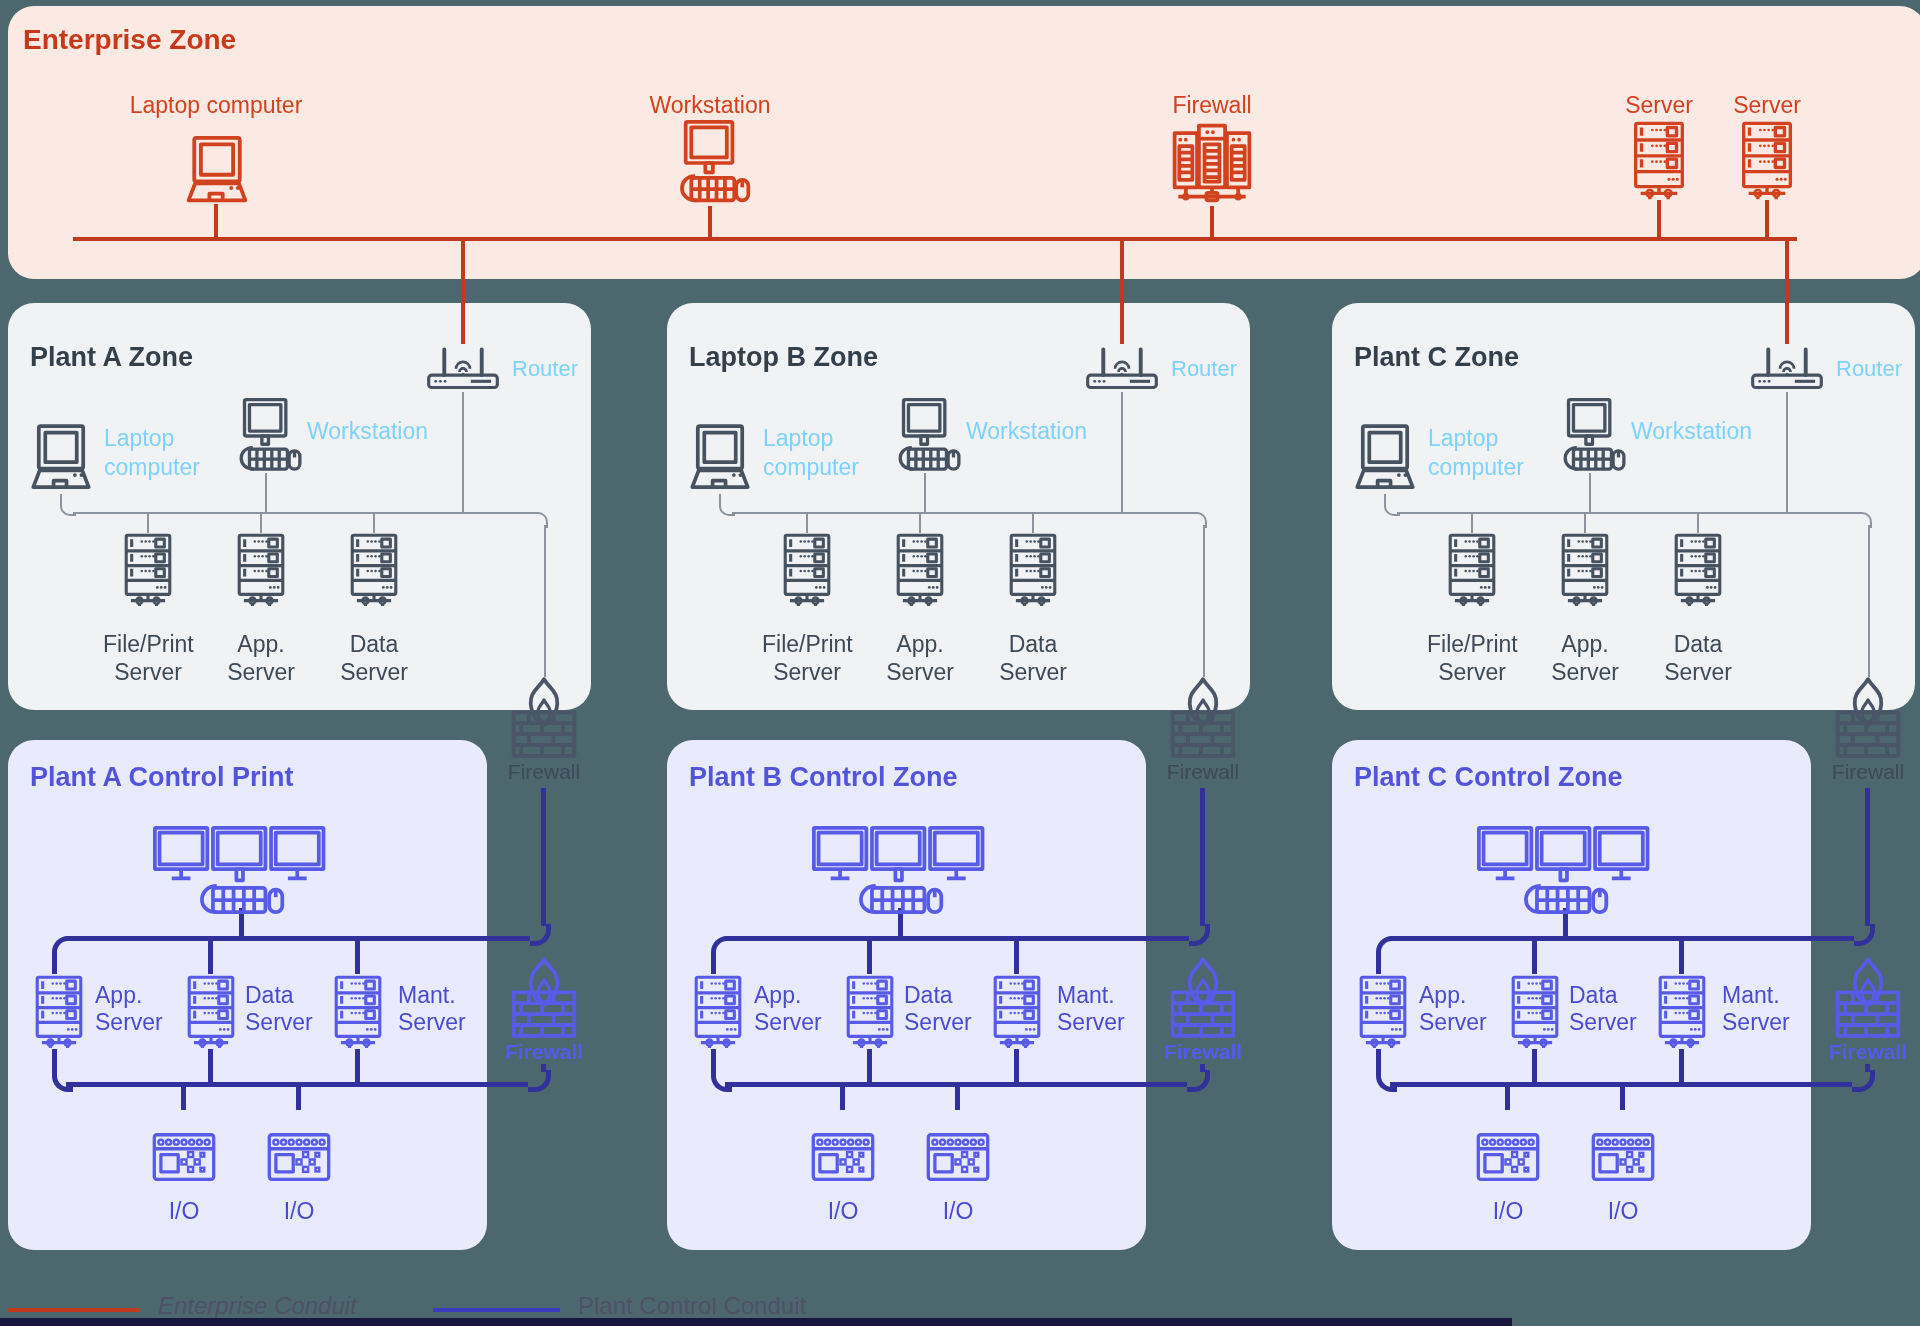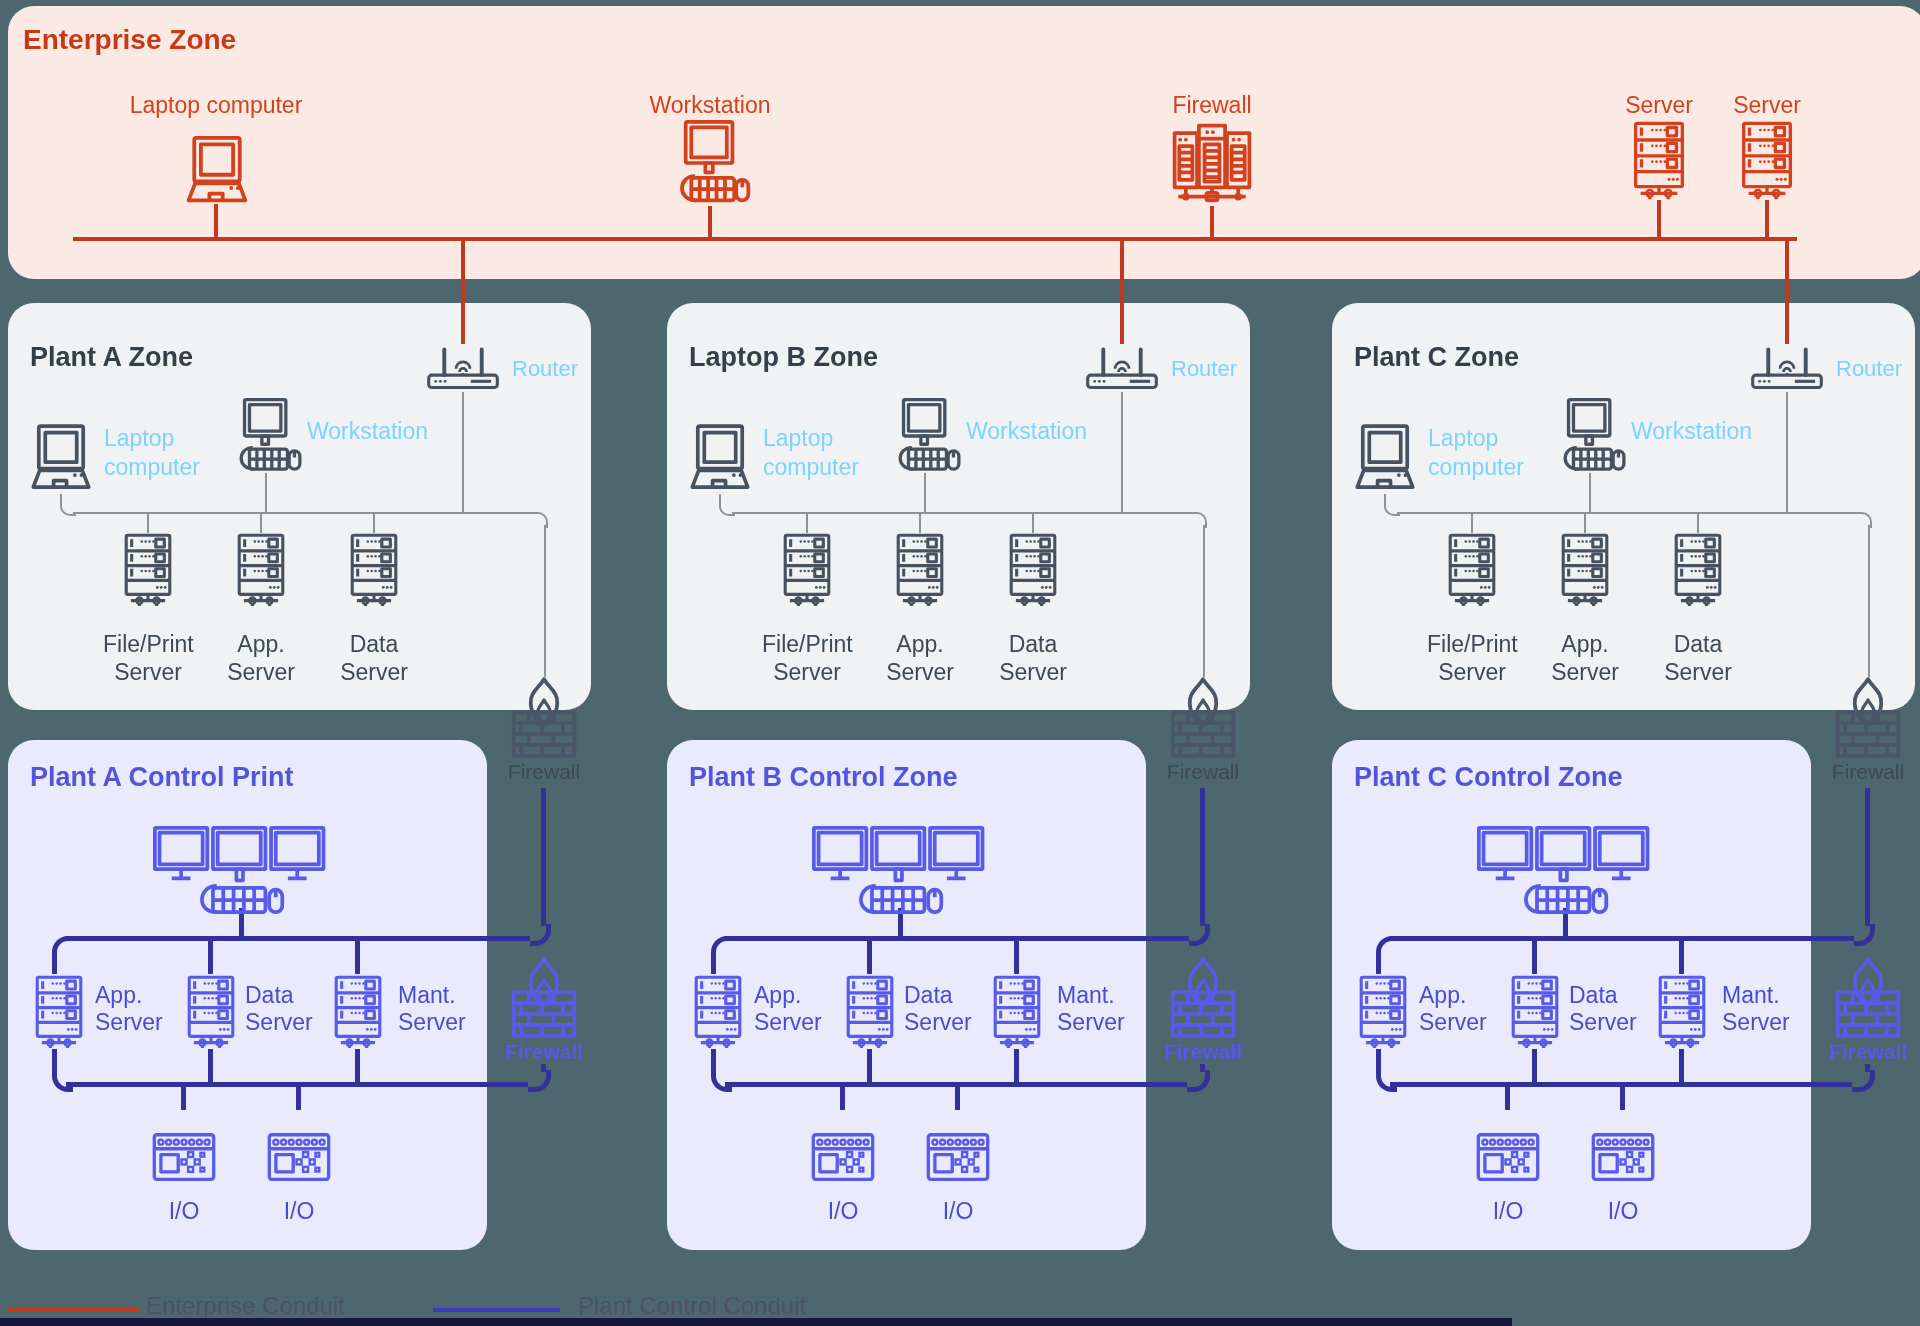--- a/index.html
+++ b/index.html
@@ -83,21 +83,21 @@
   .i-mf-e{left:1169px;top:120px;width:86px;height:86px;}
   .i-sv-e{top:120px;width:60px;height:80px;}
   .i-sv-e1{left:1629px;}.i-sv-e2{left:1737px;}
   
   .col{position:absolute;top:0;width:600px;height:1326px;}
   #col0{left:8px;}#col1{left:667px;}#col2{left:1332px;}
   
   .leg-red{left:8px;top:1308px;width:132px;height:4px;background:#C23A1E;}
   .leg-blue{left:433px;top:1308px;width:127px;height:4px;background:#3B3BBF;}
   .leg-lb{top:1292px;font-size:24px;color:#4F5067;white-space:nowrap;}
-  .leg-lb1{left:146px;}.leg-lb2{left:578px;}
+  .leg-lb1{left:158px;font-style:italic;}.leg-lb2{left:578px;}
   .bottom-bar{left:0;top:1318px;width:1512px;height:8px;background:#17163D;}
 </style>
 </head>
 <body>
 
 <svg width="0" height="0" style="position:absolute" aria-hidden="true">
   <defs>
     <symbol id="sym-laptop" viewBox="0 0 80 76">
       <g fill="none" stroke="currentColor" stroke-width="4" stroke-linejoin="round">
         <rect x="16" y="4" width="48" height="46" rx="2"></rect>

